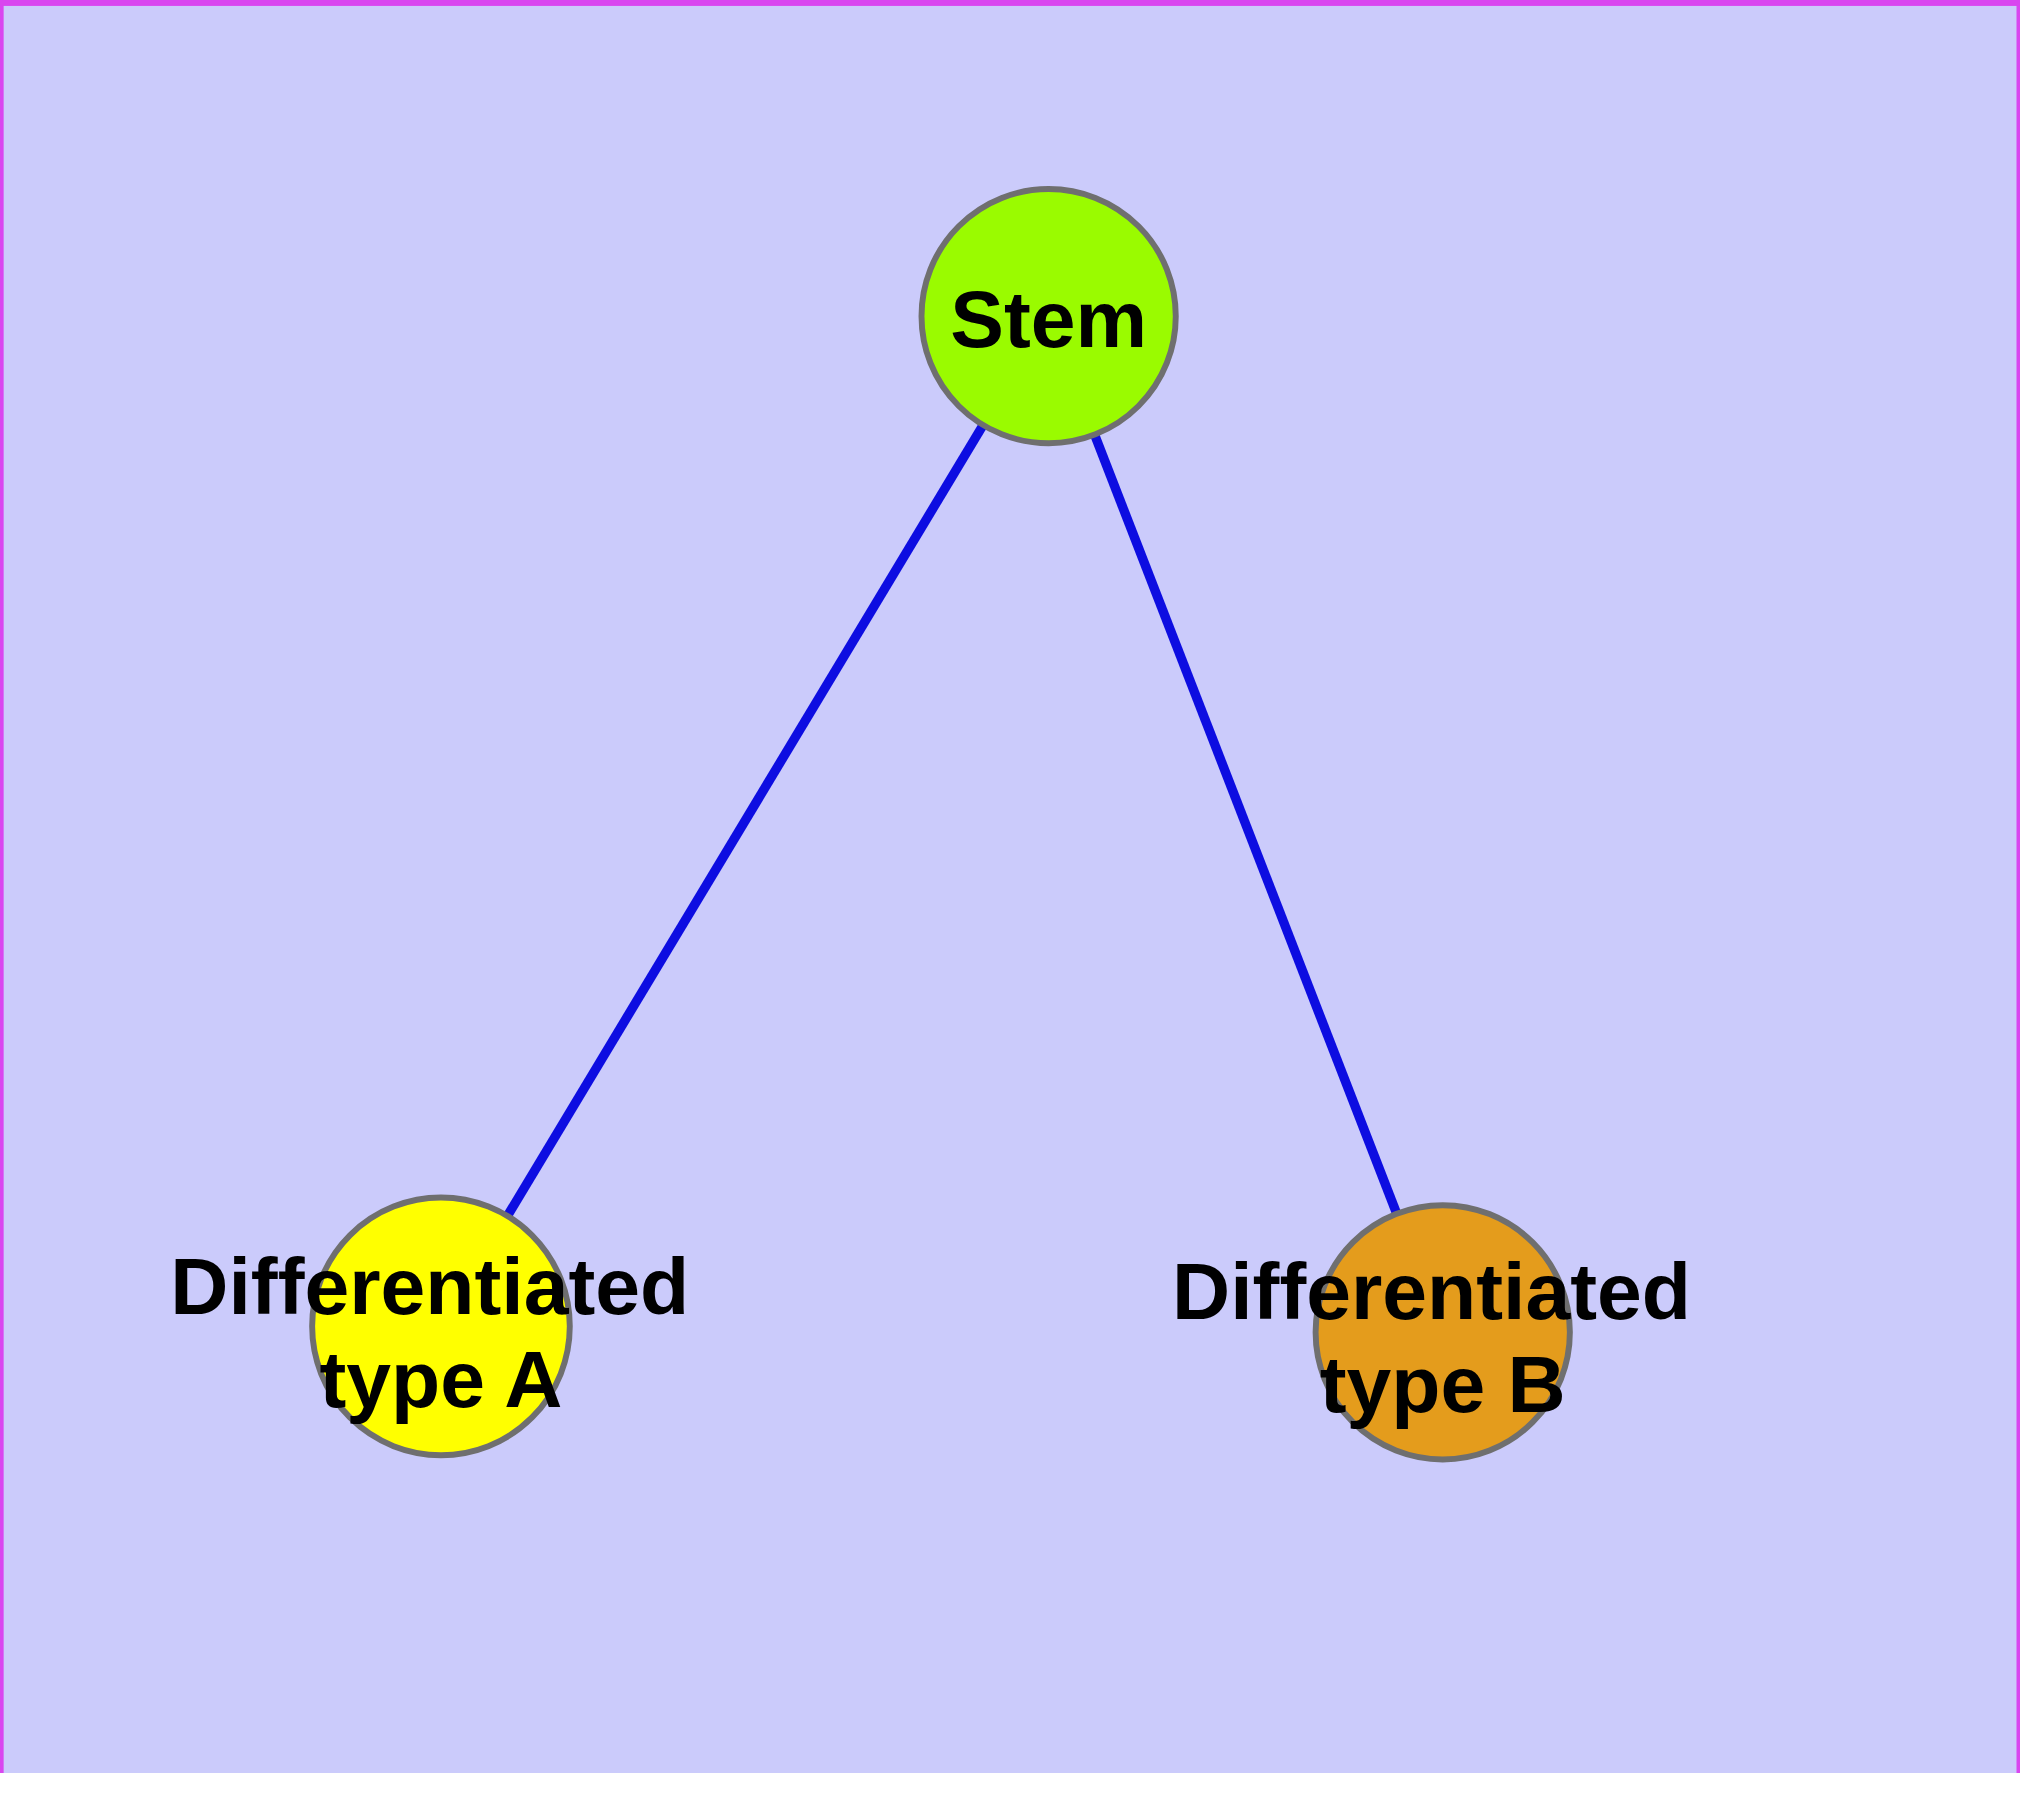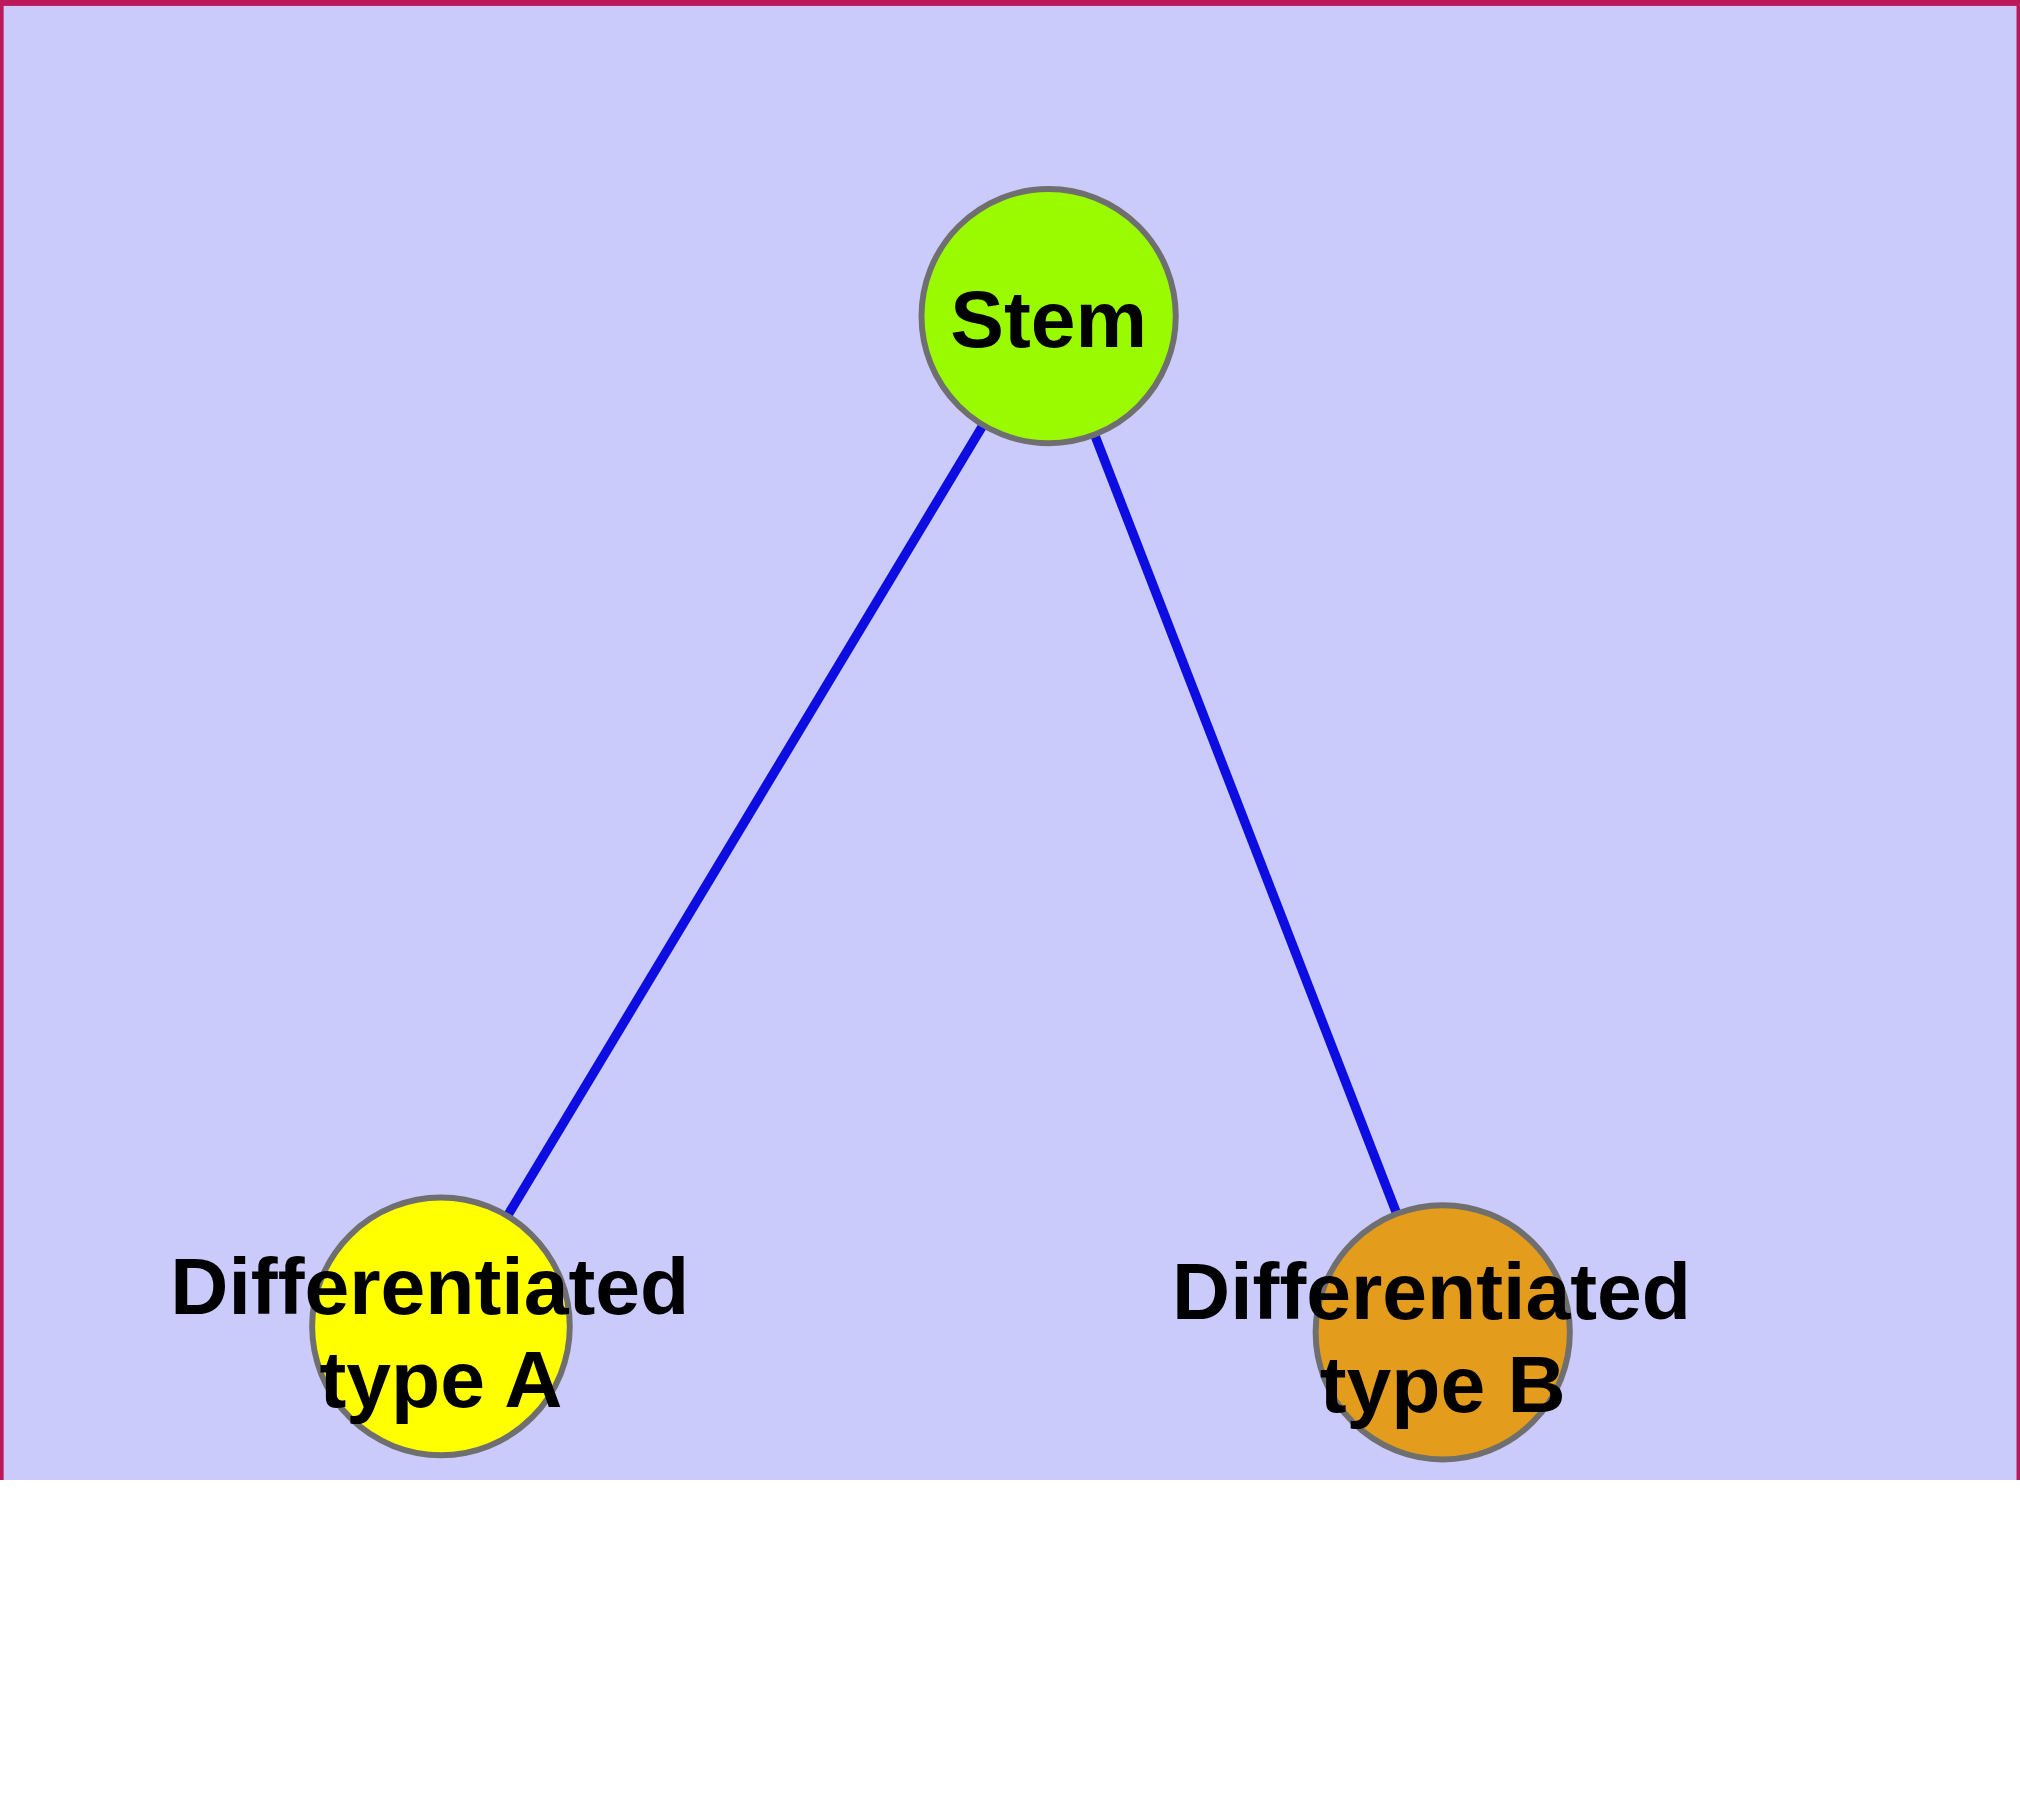--- a/index.html
+++ b/index.html
@@ -2,22 +2,22 @@
 <html style="font-size:13.6px"><head>
 <meta charset="utf-8">
 <style>
   html, body {
     margin: 0;
     padding: 0;
     background: #ffffff;
   }
   .stage {
     width: 2021px;
-    height: 1480px;
-    background: #be185d;
+    height: 1773px;
+    background: #d946ef;
     position: relative;
     overflow: hidden;
   }
   svg {
     display: block;
   }
   .edge {
     stroke-width: 11;
     fill: none;
   }

